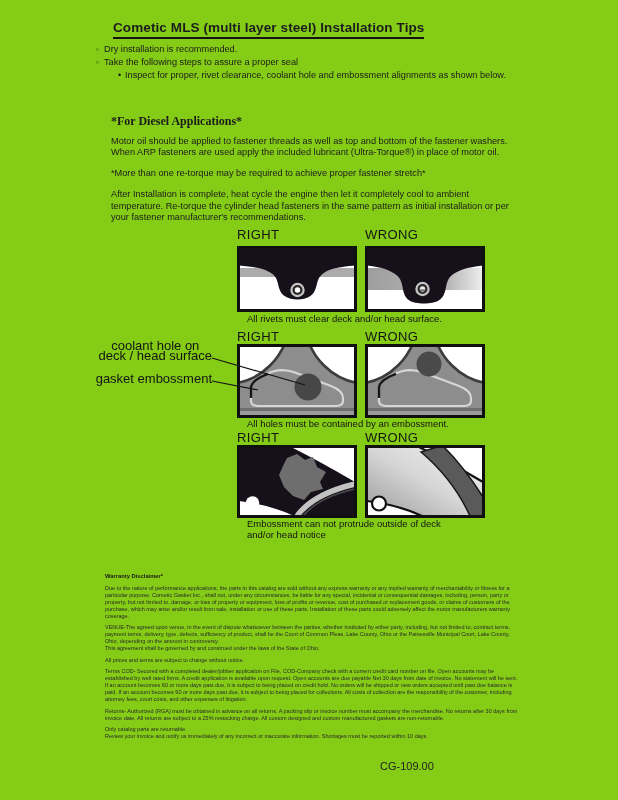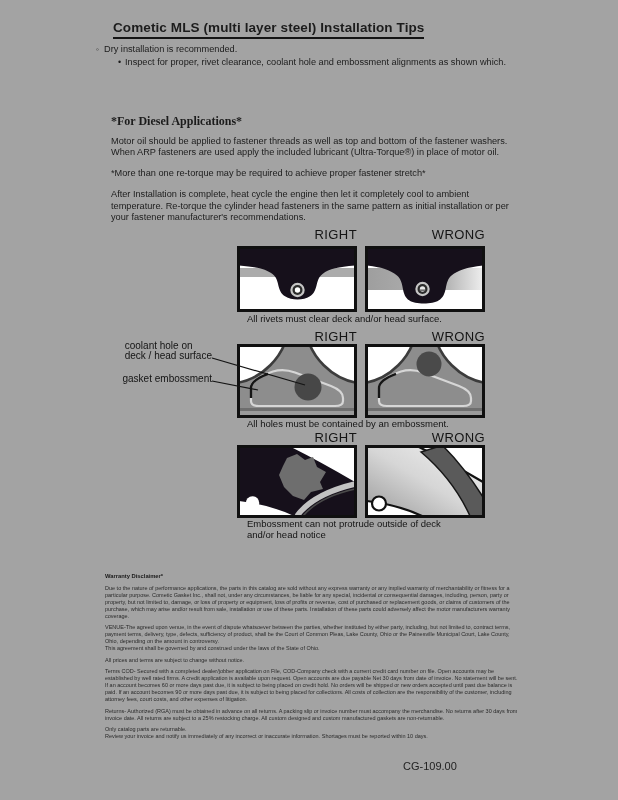--- a/index.html
+++ b/index.html
@@ -1,54 +1,55 @@
 <!DOCTYPE html>
 <html><head>
 <meta charset="utf-8">
 <style>
   html,body{margin:0;padding:0;background:#ffffff;}
   .page{
-    position:relative;width:618px;height:800px;background:#a3a3a3;overflow:hidden;
+    position:relative;width:618px;height:800px;background:#84cc16;overflow:hidden;
     font-family:"Liberation Sans", sans-serif;color:#1c1c1c;
   }
   .title{
     position:absolute;left:113px;top:20px;margin:0;
     font-size:13.5px;font-weight:bold;letter-spacing:0.1px;
     border-bottom:2px solid #141414;padding-bottom:2px;display:inline-block;
   }
   .tips{position:absolute;left:96px;top:43px;width:430px;font-size:9.2px;line-height:13.2px;}
   .tip-row{white-space:nowrap;}
   .m1{display:inline-block;width:8px;font-size:8px;vertical-align:top;}
   .tip-sub{padding-left:22px;}
   .m2{display:inline-block;width:7px;font-size:9px;vertical-align:top;}
   .diesel{position:absolute;left:111px;top:114px;width:404px;}
   .diesel h2{margin:0 0 7px 0;font-size:12px;font-weight:bold;font-family:Liberation Serif, serif;}
   .diesel p{margin:0 0 9.5px 0;font-size:9.2px;line-height:11.4px;}
-  .rw-label{position:absolute;width:120px;text-align:right;font-size:13px;letter-spacing:0.4px;color:#141414;}
+  .rw-label{position:absolute;width:120px;text-align:left;font-size:13px;letter-spacing:0.4px;color:#141414;}
   .panel{position:absolute;width:120px;}
   .panel svg{display:block;width:120px;height:100%;}
   .caption{position:absolute;left:247px;font-size:9.5px;line-height:10.5px;color:#141414;}
   .pre{white-space:pre-line;}
-  .ann-label{position:absolute;right:406px;text-align:left;font-size:10px;line-height:9.8px;color:#141414;}
+  .ann-label{position:absolute;right:406px;text-align:center;font-size:13px;line-height:9.8px;color:#141414;}
   .leader-lines{position:absolute;left:108px;top:332px;width:212px;height:72px;pointer-events:none;}
   .disclaimer{position:absolute;left:105px;top:573px;width:414px;font-size:5.5px;line-height:7px;color:#2a2a2a;}
   .disclaimer h3{margin:0 0 4.5px 0;font-size:5.8px;font-weight:bold;color:#1a1a1a;}
   .disclaimer p{margin:0 0 4.5px 0;}
-  .footer{position:absolute;left:403px;top:760px;font-size:11px;color:#222;}
+  .footer{position:absolute;left:380px;top:760px;font-size:11px;color:#222;}
 </style>
 </head>
 <body>
 
 <div class="page">
 
   <h1 class="title">Cometic MLS (multi layer steel) Installation Tips</h1>
 
   <div class="tips">
     <div class="tip-row"><span class="m1">◦</span><span>Dry installation is recommended.</span></div>
-    <div class="tip-row tip-sub"><span class="m2">•</span><span>Inspect for proper, rivet clearance, coolant hole and embossment alignments as shown which.</span></div>
+    <div class="tip-row"><span class="m1">◦</span><span>Take the following steps to assure a proper seal</span></div>
+    <div class="tip-row tip-sub"><span class="m2">•</span><span>Inspect for proper, rivet clearance, coolant hole and embossment alignments as shown below.</span></div>
   </div>
 
   <div class="diesel">
     <h2>*For Diesel Applications*</h2>
     <p>Motor oil should be applied to fastener threads as well as top and bottom of the fastener washers. When ARP fasteners are used apply the included lubricant (Ultra-Torque®) in place of motor oil.</p>
     <p>*More than one re-torque may be required to achieve proper fastener stretch*</p>
     <p>After Installation is complete, heat cycle the engine then let it completely cool to ambient temperature. Re-torque the cylinder head fasteners in the same pattern as initial installation or per your fastener manufacturer's recommendations.</p>
   </div>
 
   <div class="rw-label" style="left:237px;top:227px;">RIGHT</div>

